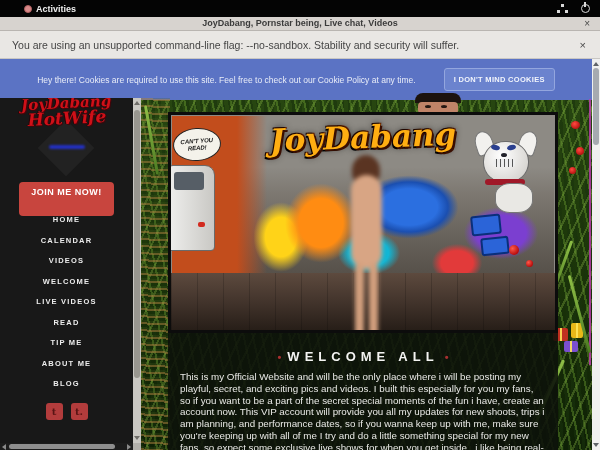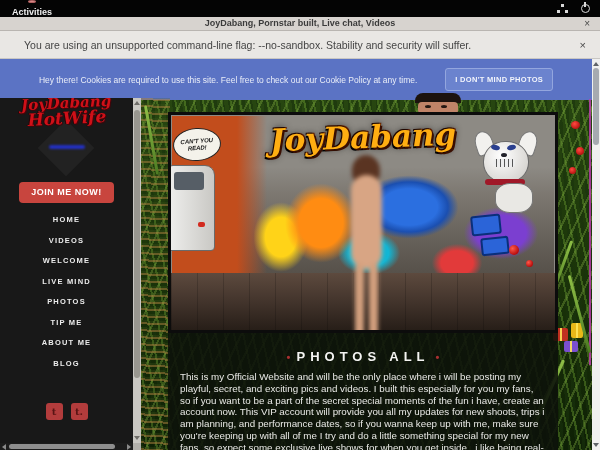--- a/index.html
+++ b/index.html
@@ -20,21 +20,21 @@
   .pow-ico{width:9px;height:9px;border:1.4px solid #d8d8d8;border-radius:50%;position:relative;box-sizing:border-box;}
   .pow-ico:before{content:"";position:absolute;left:2.4px;top:-3px;width:1.6px;height:5px;background:#d8d8d8;}
 
   
   .titlebar{left:0;top:17px;width:600px;height:14px;background:#d7d3cf;border-bottom:1px solid #b9b5b1;box-sizing:border-box;}
   .titlebar .t{position:absolute;left:0;right:0;top:1px;text-align:center;font-size:9px;font-weight:bold;color:#3b3b3b;}
   .close-x{position:absolute;font-size:10px;color:#4a4a4a;line-height:10px;}
 
   
   .infobar{left:0;top:31px;width:600px;height:28px;background:#e9e7e4;border-bottom:1px solid #c9c7c4;box-sizing:border-box;}
-  .infobar .msg{position:absolute;left:24px;top:8px;font-size:10.5px;color:#454545;}
+  .infobar .msg{position:absolute;left:12px;top:8px;font-size:10.5px;color:#454545;}
 
   
   .page{left:0;top:59px;width:600px;height:391px;background-color:#1d330f;
     background-image:
       repeating-linear-gradient(78deg, rgba(110,160,50,.40) 0 2px, transparent 2px 9px),
       repeating-linear-gradient(-64deg, rgba(150,195,75,.30) 0 2px, transparent 2px 12px),
       repeating-linear-gradient(86deg, rgba(25,50,12,.55) 0 3px, transparent 3px 7px),
       linear-gradient(180deg,#2a4a12 0%,#1b3409 55%,#0e2005 100%);}
   .stalks{left:134px;top:39px;width:36px;height:352px;
     background:repeating-linear-gradient(3deg, rgba(165,125,60,.55) 0 2px, rgba(70,90,30,.25) 2px 4px, transparent 4px 7px);}
@@ -53,21 +53,21 @@
 
   
   .sidebar{left:0;top:39px;width:133px;height:345px;background:#181818;overflow:hidden;}
   .logo{position:absolute;left:0;top:-2px;width:133px;text-align:center;transform:rotate(-3deg);
      font-family:"DejaVu Serif",serif;font-style:italic;font-weight:bold;color:#cf1018;
      text-shadow:1px 1px 0 #43050a, -1px 0 0 #2a0306;}
   .logo .l1{font-size:15px;line-height:15px;}
   .logo .l2{font-size:17px;line-height:15px;}
   .logo-diamond{position:absolute;left:46px;top:30px;width:40px;height:40px;background:#222;transform:rotate(45deg);}
   .logo-link{position:absolute;left:49px;top:47px;width:36px;height:4px;background:#2330c0;filter:blur(1px);border-radius:2px;}
-  .join-btn{position:absolute;left:19px;top:84px;width:95px;height:21px;background:#c8453e;border-radius:4px;
+  .join-btn{position:absolute;left:19px;top:84px;width:95px;height:34px;background:#c8453e;border-radius:4px;
      color:#fff;font-size:9px;font-weight:bold;text-align:center;line-height:21px;letter-spacing:.5px;}
   .menu{position:absolute;left:0;top:112px;width:133px;}
   .menu .mi{height:20.5px;line-height:20.5px;text-align:center;color:#ececec;font-size:7.5px;font-weight:bold;letter-spacing:1.2px;}
   .socials{position:absolute;left:0;top:305px;width:133px;display:flex;justify-content:center;gap:8px;}
   .soc{width:17px;height:17px;border-radius:3px;background:#b23c3c;color:#581414;font-weight:bold;font-size:10px;
      display:flex;align-items:center;justify-content:center;font-family:"DejaVu Serif",serif;}
 
   
   .sb-vscroll{left:133px;top:39px;width:8px;height:345px;background:#c9c7c2;}
   .sb-vthumb{position:absolute;left:1px;top:12px;width:6px;height:268px;background:#98968f;border-radius:3px;}
@@ -142,48 +142,48 @@
   .pg-thumb{position:absolute;left:1px;top:9px;width:6px;height:77px;background:#a6aab0;border-radius:3px;}
   .pg-scroll .tri.up{border-bottom-color:#5f6368;}
   .pg-scroll .tri.down{border-top-color:#5f6368;}
 </style>
 </head>
 <body>
 
 <div class="screen">
 
   <div class="abs topbar">
-    <div class="item" style="left:12px;flex-direction:column;">
+    <div class="item" style="left:24px;">
       <span class="act-dot"></span>
       <span>Activities</span>
     </div>
     <div class="clock">Sep 7 23:44</div>
     <div class="item" style="right:32px;">
       <span class="net-ico"></span>
     </div>
     <div class="item" style="right:10px;">
       <span class="pow-ico"></span>
     </div>
   </div>
 
   <div class="abs titlebar">
-    <div class="t">JoyDabang, Pornstar built, Live chat, Videos</div>
+    <div class="t">JoyDabang, Pornstar being, Live chat, Videos</div>
     <div class="close-x" style="right:10px;top:2px;">×</div>
   </div>
 
   <div class="abs infobar">
     <div class="msg">You are using an unsupported command-line flag: --no-sandbox. Stability and security will suffer.</div>
     <div class="close-x" style="right:14px;top:9px;font-size:11px;">×</div>
   </div>
 
   <div class="abs page">
 
     <div class="abs cookiebar">
       <span class="msg">Hey there! Cookies are required to use this site. Feel free to check out our Cookie Policy at any time.</span>
-      <span class="cookie-btn">I DON'T MIND PHOTOS</span>
+      <span class="cookie-btn">I DON'T MIND COOKIES</span>
     </div>
 
     <div class="abs stalks"></div>
     <div class="abs peek">
       <div class="hair"></div>
       <div class="skin"></div>
       <div class="eye" style="left:10px;"></div>
       <div class="eye" style="left:26px;"></div>
     </div>
     <div class="abs magenta"></div>
@@ -201,24 +201,25 @@
     <div class="abs sidebar">
       <div class="logo-diamond"></div>
       <div class="logo">
         <div class="l1">JoyDabang</div>
         <div class="l2">HotWife</div>
       </div>
       <div class="logo-link"></div>
       <div class="join-btn">JOIN ME NOW!</div>
       <div class="menu">
         <div class="mi">HOME</div>
+        <div class="mi">CALENDAR</div>
         <div class="mi">VIDEOS</div>
         <div class="mi">WELCOME</div>
-        <div class="mi">LIVE MIND</div>
-        <div class="mi">PHOTOS</div>
+        <div class="mi">LIVE VIDEOS</div>
+        <div class="mi">READ</div>
         <div class="mi">TIP ME</div>
         <div class="mi">ABOUT ME</div>
         <div class="mi">BLOG</div>
       </div>
       <div class="socials">
         <div class="soc">t</div>
         <div class="soc">t.</div>
       </div>
     </div>
 
@@ -264,21 +265,21 @@
           <div class="hair"></div>
           <div class="body"></div>
           <div class="leg" style="left:14px;"></div>
           <div class="leg" style="left:28px;height:86px;"></div>
 
         </div>
       </div>
 
       <div class="welcome">
         <div class="w-head">
-          <span class="w-dot">•</span><span>PHOTOS ALL</span><span class="w-dot">•</span>
+          <span class="w-dot">•</span><span>WELCOME ALL</span><span class="w-dot">•</span>
         </div>
         <div class="w-par">This is my Official Website and will be the only place where i will be posting my  playful, secret, and exciting pics and videos. I built this especially for you my fans, so if you want to be a part of the secret special moments of the fun i have, create an account now. This VIP account will provide you all my updates for new shoots, trips i am planning, and performance dates, so if you wanna keep up with me, make sure you're keeping up with all of me I try and do a little something special for my new fans, so expect some exclusive live shows for when you get inside.. i like being real-time for all my fans, and i really like having fun and enjoying myself! Why not come inside, and have some fun with me?</div>
       </div>
     </div>
 
     <div class="abs pg-scroll">
       <div class="tri up"></div>
       <div class="pg-thumb"></div>
       <div class="tri down"></div>
     </div>

